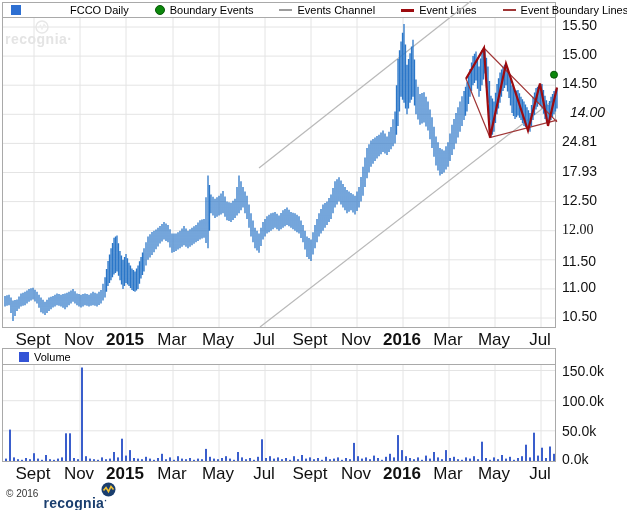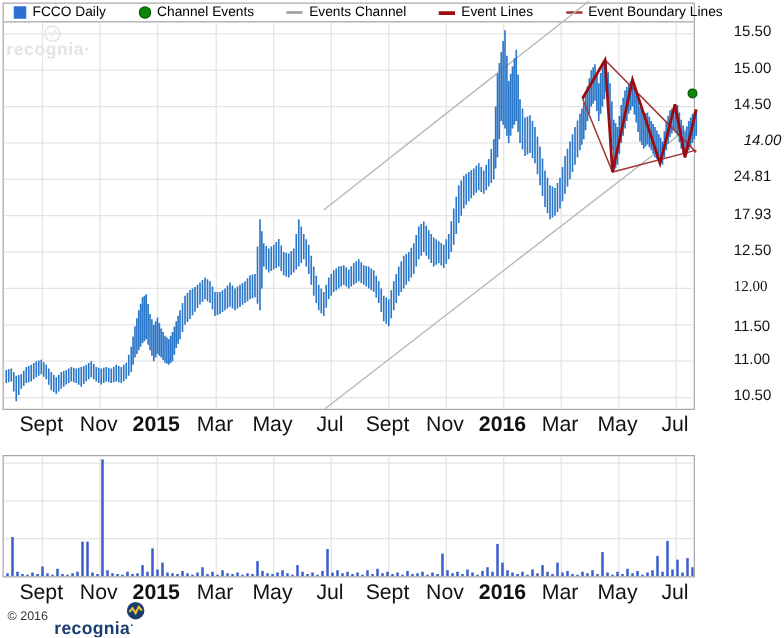--- a/index.html
+++ b/index.html
@@ -6,48 +6,48 @@
   #canvas{position:relative;width:627px;height:510px;background:#fff;overflow:hidden;
           font-family:"Liberation Sans",sans-serif;color:#000;}
   .pane{position:absolute;box-sizing:border-box;border:1px solid #a9a9a9;background:#fff;}
   .legendbar{position:absolute;box-sizing:border-box;border:1px solid #a9a9a9;background:#fff;
              display:flex;align-items:center;font-size:11px;}
   .legend-item{display:flex;align-items:center;white-space:nowrap;}
   .sw{display:inline-block;margin-right:5px;}
   .sw-square{width:10px;height:10px;}
   .sw-dot{width:8px;height:8px;border-radius:50%;}
   .sw-line{width:13px;height:0;border-top-style:solid;}
-  .axis-label{position:absolute;font-size:12px;line-height:13px;color:#111;margin-left:25px;}
+  .axis-label{position:absolute;font-size:14px;line-height:13px;color:#111;}
   .xlab{position:absolute;width:40px;text-align:center;font-size:17px;color:#111;}
   .xlab.bold{font-weight:bold;}
   svg{display:block;}
   .g{stroke:#e4e4e4;stroke-width:1;}
   #watermark{position:absolute;left:5px;top:20px;pointer-events:none;}
   #watermark .wm-text{position:absolute;left:0;top:11px;font-size:14px;font-weight:bold;color:#e4e4e4;letter-spacing:0.5px;}
   #watermark .wm-icon{position:absolute;left:30px;top:0;}
   #footer{position:absolute;left:6px;top:490px;height:20px;display:flex;align-items:flex-end;font-size:11px;}
   #footer .copy{color:#333;font-size:10px;margin-right:5px;padding-bottom:11px;}
   #brand{position:relative;display:inline-block;padding-top:6px;}
   #brand .wordmark{font-size:14px;font-weight:bold;color:#1a3e6e;letter-spacing:0.3px;line-height:14px;}
   #brand .mark{font-size:9px;vertical-align:top;color:#1a3e6e;font-weight:bold;}
   #brand .logo{position:absolute;left:58px;top:-8px;}
 </style>
 </head>
 <body>
 
 <div id="canvas">
 
   <div class="legendbar" style="left:2px;top:2px;width:554px;height:16px;">
-    <div class="legend-item" style="margin-left:8px;">
+    <div class="legend-item" style="margin-left:8px;gap:44px;">
       <span class="sw sw-square" style="background:#2d6fd2;"></span>
       <span>FCCO Daily</span>
     </div>
     <div class="legend-item" style="margin-left:26px;">
       <span class="sw sw-dot" style="background:#0c870c;border:1px solid #075907;"></span>
-      <span>Channel Events</span>
+      <span>Boundary Events</span>
     </div>
     <div class="legend-item" style="margin-left:26px;">
       <span class="sw sw-line" style="border-top-width:2px;border-top-color:#9c9c9c;"></span>
       <span>Events Channel</span>
     </div>
     <div class="legend-item" style="margin-left:26px;">
       <span class="sw sw-line" style="border-top-width:3px;border-top-color:#9d0b0f;"></span>
       <span>Event Lines</span>
     </div>
     <div class="legend-item" style="margin-left:26px;">
@@ -123,20 +123,26 @@
       <div class="axis-label" style="left:8px;top:89px;font-style:italic;">14.00</div>
       <div class="axis-label" style="left:0;top:118px;">24.81</div>
       <div class="axis-label" style="left:0;top:148px;">17.93</div>
       <div class="axis-label" style="left:0;top:177px;">12.50</div>
       <div class="axis-label" style="left:0;top:206px;font-family:Liberation Serif, serif;">12.00</div>
       <div class="axis-label" style="left:0;top:238px;">11.50</div>
       <div class="axis-label" style="left:0;top:264px;">11.00</div>
       <div class="axis-label" style="left:0;top:293px;">10.50</div>
     </div>
 
+  <div class="legendbar" style="left:2px;top:348px;width:554px;height:17px;">
+    <div class="legend-item" style="margin-left:16px;">
+      <span class="sw sw-square" style="background:#3353d6;"></span>
+      <span>Volume</span>
+    </div>
+  </div>
 
   <div class="pane" style="left:2px;top:364px;width:554px;height:98px;">
     <svg id="vol-svg" width="552" height="96">
         <line class="g" x1="31" y1="0" x2="31" y2="96"></line>
         <line class="g" x1="77" y1="0" x2="77" y2="96"></line>
         <line class="g" x1="123" y1="0" x2="123" y2="96"></line>
         <line class="g" x1="170" y1="0" x2="170" y2="96"></line>
         <line class="g" x1="216" y1="0" x2="216" y2="96"></line>
         <line class="g" x1="262" y1="0" x2="262" y2="96"></line>
         <line class="g" x1="308" y1="0" x2="308" y2="96"></line>
@@ -298,20 +304,26 @@
       <div class="xlab" style="left:196px;top:1px;">May</div>
       <div class="xlab" style="left:242px;top:1px;">Jul</div>
       <div class="xlab" style="left:288px;top:1px;">Sept</div>
       <div class="xlab" style="left:334px;top:1px;">Nov</div>
       <div class="xlab bold" style="left:380px;top:1px;">2016</div>
       <div class="xlab" style="left:426px;top:1px;">Mar</div>
       <div class="xlab" style="left:472px;top:1px;">May</div>
       <div class="xlab" style="left:518px;top:1px;">Jul</div>
     </div>
 
+  <div id="yaxis-vol" style="position:absolute;left:562px;top:364px;width:60px;height:100px;">
+      <div class="axis-label" style="left:0;top:1px;">150.0k</div>
+      <div class="axis-label" style="left:0;top:31px;">100.0k</div>
+      <div class="axis-label" style="left:0;top:61px;">50.0k</div>
+      <div class="axis-label" style="left:0;top:89px;">0.0k</div>
+    </div>
 
   <div id="footer">
     <span class="copy">© 2016</span>
     <span id="brand">
       <span class="logo">
         <svg width="15" height="15">
             <circle cx="7.5" cy="7.5" r="7" fill="#1a3e6e"></circle>
             <polyline points="2.5,8.5 5,5.5 7.5,9.5 10,4.5 12.5,7.5" stroke="#f2c233" fill="none" stroke-width="1.6"></polyline>
           </svg>
       </span>

